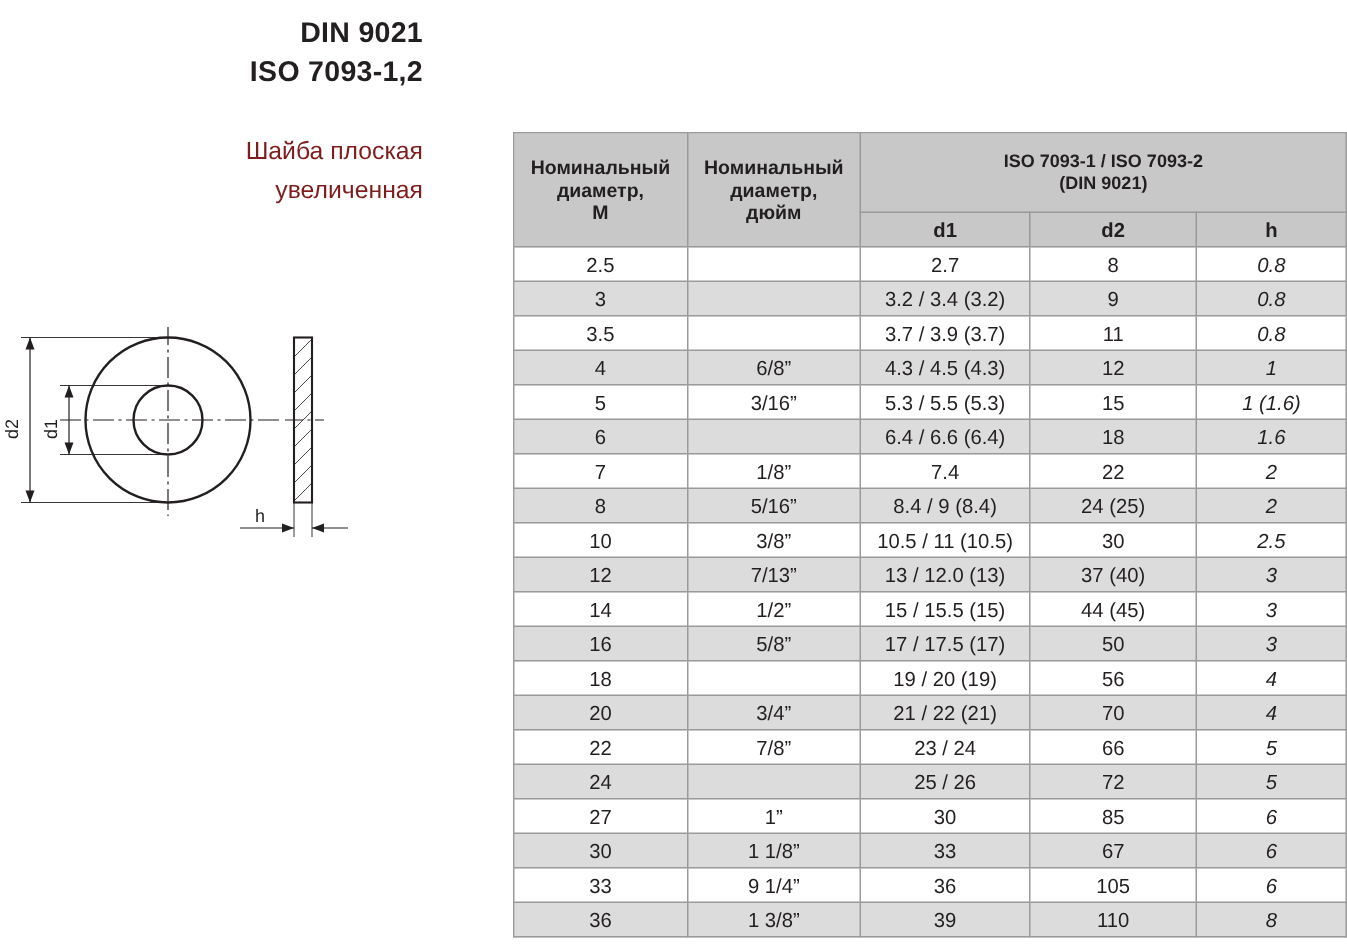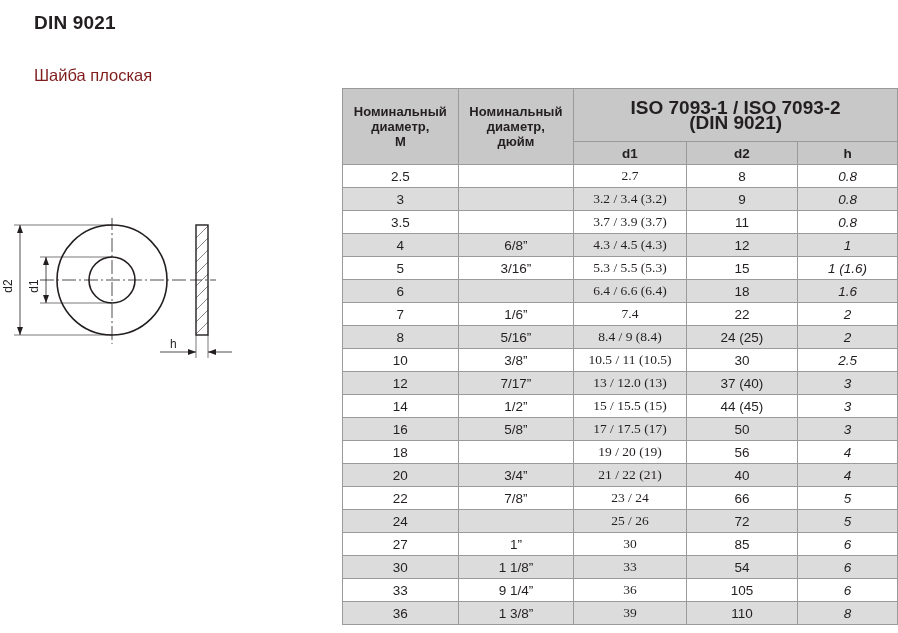--- a/index.html
+++ b/index.html
@@ -16,23 +16,24 @@
   }
   .page {
     position: relative;
     width: 898px;
     height: 633px;
   }
 
   
   .left-col {
     position: absolute;
-    left: 34px;
+    left: 12px;
     top: 10px;
     width: 270px;
+    text-align: right;
   }
   .std-title {
     font-size: 19px;
     font-weight: bold;
     line-height: 26px;
     letter-spacing: 0.2px;
   }
   .subtitle {
     margin-top: 26px;
     font-size: 16.5px;
@@ -74,50 +75,52 @@
     font-weight: bold;
     line-height: 15px;
   }
   .th-nom {
     width: 118px;
     height: 74px;
     font-size: 13px;
   }
   .th-iso-group {
     height: 52px;
-    font-size: 19px;
+    font-size: 12px;
   }
   .th-d1 { width: 124px; height: 22px; }
   .th-d2 { width: 124px; height: 22px; }
   .th-h  { width: 110px; height: 22px; }
 
   table.spec tbody td {
     height: 22px;
     background: #ffffff;
   }
   table.spec tbody tr.alt td {
     background: #dcdcdc;
   }
   .c-m    { width: 118px; }
   .c-inch { width: 118px; }
-  .c-d1   { width: 124px; font-family: Liberation Serif, serif; }
+  .c-d1   { width: 124px; }
   .c-d2   { width: 124px; }
   .c-h    { width: 110px; font-style: italic; }
 </style>
 </head>
 <body>
 
 <div class="page">
 
   <div class="left-col">
     <div class="std-title">
       <div>DIN 9021</div>
+      <div>ISO 7093-1,2</div>
     </div>
     <div class="subtitle">
       <div>Шайба плоская</div>
+      <div>увеличенная</div>
     </div>
   </div>
 
   <div class="drawing">
     <svg width="300" height="160" viewBox="0 0 300 160">
 
       <circle cx="112" cy="62" r="55" fill="none" stroke="#231f20" stroke-width="1.6"></circle>
       <circle cx="112" cy="62" r="23" fill="none" stroke="#231f20" stroke-width="1.6"></circle>
 
       <line x1="40" y1="62" x2="186" y2="62" stroke="#231f20" stroke-width="0.8" stroke-dasharray="14,3,2,3"></line>
@@ -226,42 +229,42 @@
           </tr>
           <tr class="alt">
             <td class="c-m">6</td>
             <td class="c-inch"></td>
             <td class="c-d1">6.4 / 6.6 (6.4)</td>
             <td class="c-d2">18</td>
             <td class="c-h">1.6</td>
           </tr>
           <tr>
             <td class="c-m">7</td>
-            <td class="c-inch">1/6”</td>
+            <td class="c-inch">1/8”</td>
             <td class="c-d1">7.4</td>
             <td class="c-d2">22</td>
             <td class="c-h">2</td>
           </tr>
           <tr class="alt">
             <td class="c-m">8</td>
             <td class="c-inch">5/16”</td>
             <td class="c-d1">8.4 / 9 (8.4)</td>
             <td class="c-d2">24 (25)</td>
             <td class="c-h">2</td>
           </tr>
           <tr>
             <td class="c-m">10</td>
             <td class="c-inch">3/8”</td>
             <td class="c-d1">10.5 / 11 (10.5)</td>
             <td class="c-d2">30</td>
             <td class="c-h">2.5</td>
           </tr>
           <tr class="alt">
             <td class="c-m">12</td>
-            <td class="c-inch">7/17”</td>
+            <td class="c-inch">7/13”</td>
             <td class="c-d1">13 / 12.0 (13)</td>
             <td class="c-d2">37 (40)</td>
             <td class="c-h">3</td>
           </tr>
           <tr>
             <td class="c-m">14</td>
             <td class="c-inch">1/2”</td>
             <td class="c-d1">15 / 15.5 (15)</td>
             <td class="c-d2">44 (45)</td>
             <td class="c-h">3</td>
@@ -277,21 +280,21 @@
             <td class="c-m">18</td>
             <td class="c-inch"></td>
             <td class="c-d1">19 / 20 (19)</td>
             <td class="c-d2">56</td>
             <td class="c-h">4</td>
           </tr>
           <tr class="alt">
             <td class="c-m">20</td>
             <td class="c-inch">3/4”</td>
             <td class="c-d1">21 / 22 (21)</td>
-            <td class="c-d2">40</td>
+            <td class="c-d2">70</td>
             <td class="c-h">4</td>
           </tr>
           <tr>
             <td class="c-m">22</td>
             <td class="c-inch">7/8”</td>
             <td class="c-d1">23 / 24</td>
             <td class="c-d2">66</td>
             <td class="c-h">5</td>
           </tr>
           <tr class="alt">
@@ -305,21 +308,21 @@
             <td class="c-m">27</td>
             <td class="c-inch">1”</td>
             <td class="c-d1">30</td>
             <td class="c-d2">85</td>
             <td class="c-h">6</td>
           </tr>
           <tr class="alt">
             <td class="c-m">30</td>
             <td class="c-inch">1 1/8”</td>
             <td class="c-d1">33</td>
-            <td class="c-d2">54</td>
+            <td class="c-d2">67</td>
             <td class="c-h">6</td>
           </tr>
           <tr>
             <td class="c-m">33</td>
             <td class="c-inch">9 1/4”</td>
             <td class="c-d1">36</td>
             <td class="c-d2">105</td>
             <td class="c-h">6</td>
           </tr>
           <tr class="alt">

